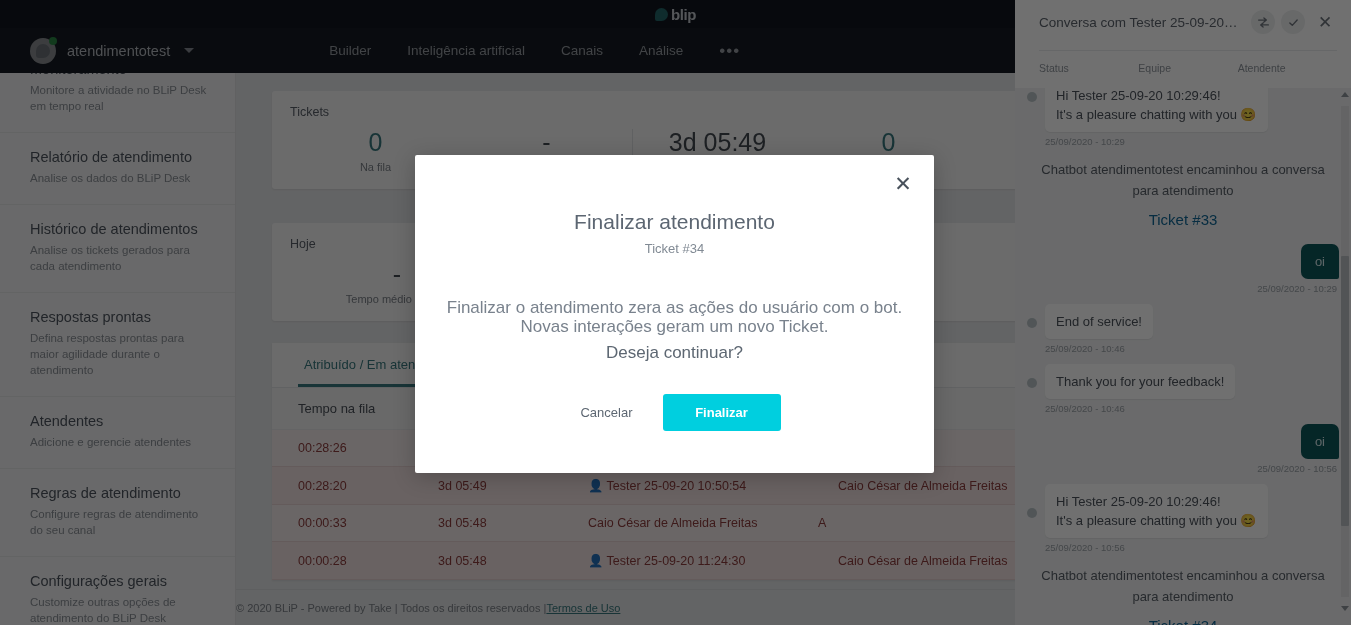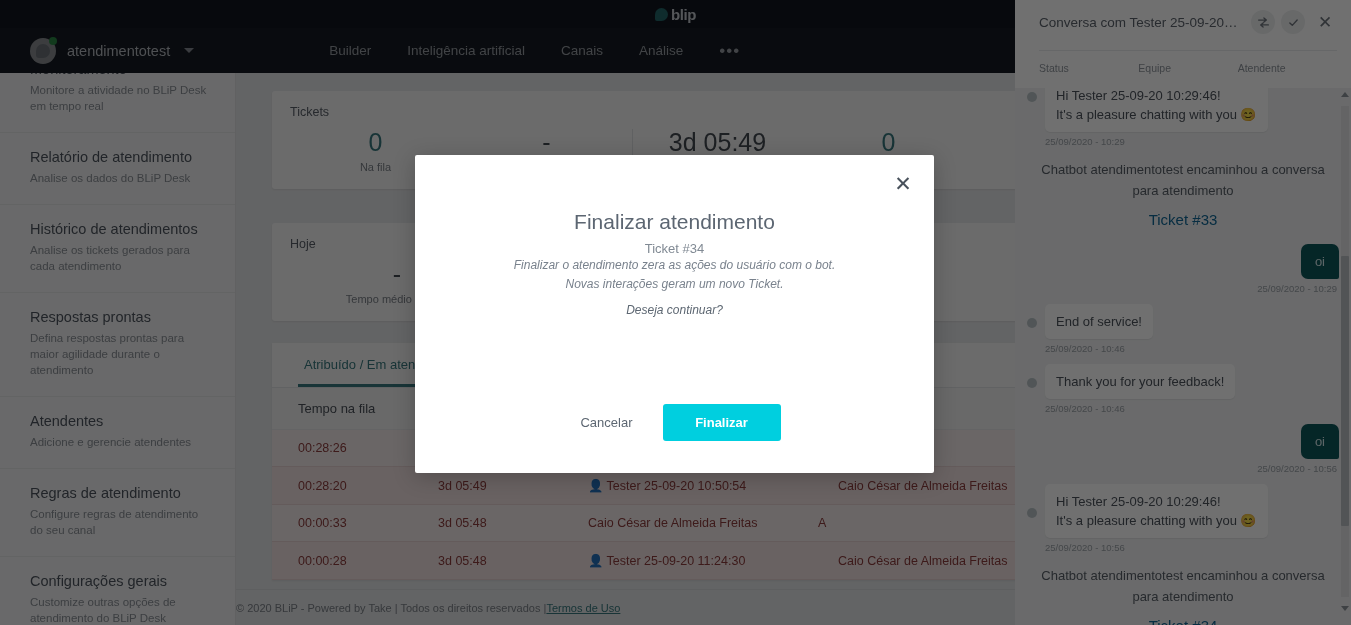--- a/index.html
+++ b/index.html
@@ -165,26 +165,26 @@
     font-family: "DejaVu Sans", sans-serif;
   }
   .modal-title {
     text-align: center; margin-top: 55px;
     font-size: 21px; color: #5c6672; font-weight: 400;
   }
   .modal-sub {
     text-align: center; margin-top: 7px; font-size: 13px; color: #818a94;
   }
   .modal-body {
-    text-align: center; font-size: 12px;
-    color: #79828d; line-height: 19px; font-style: italic;
+    text-align: center; margin-top: 42px; font-size: 17px;
+    color: #79828d; line-height: 19px;
   }
   .modal-q { margin-top: 7px; color: #5d6772; }
   .modal-actions {
-    position: absolute; left: 0; right: 0; bottom: 32px;
+    position: absolute; left: 0; right: 0; bottom: 42px;
     display: flex; align-items: center; justify-content: center; gap: 18px;
   }
   .btn-cancel {
     background: none; border: none; font-size: 13px; color: #5d6772;
     cursor: pointer; font-family: "Liberation Sans", sans-serif; padding: 9px 12px;
   }
   .btn-finalizar {
     background: #00cfdf; border: none; color: #fff; font-size: 13px;
     font-weight: 700; padding: 11px 0; width: 118px; border-radius: 3px;
     cursor: pointer; font-family: "Liberation Sans", sans-serif;

